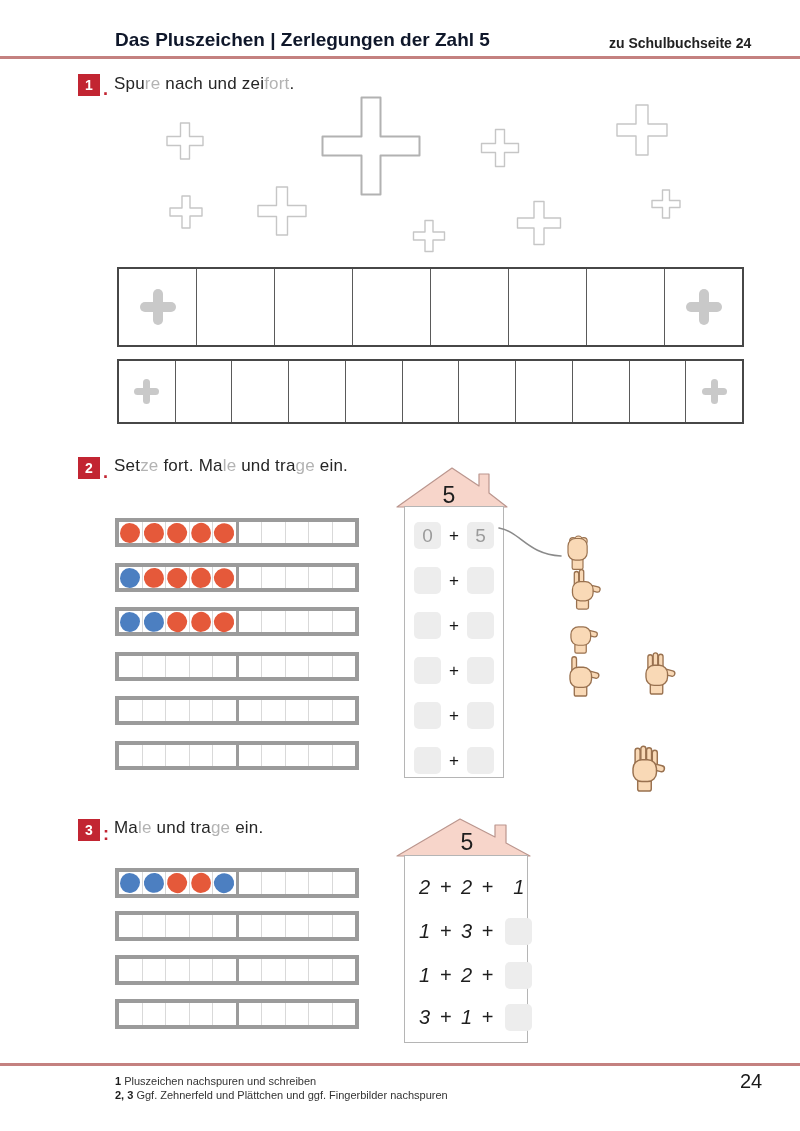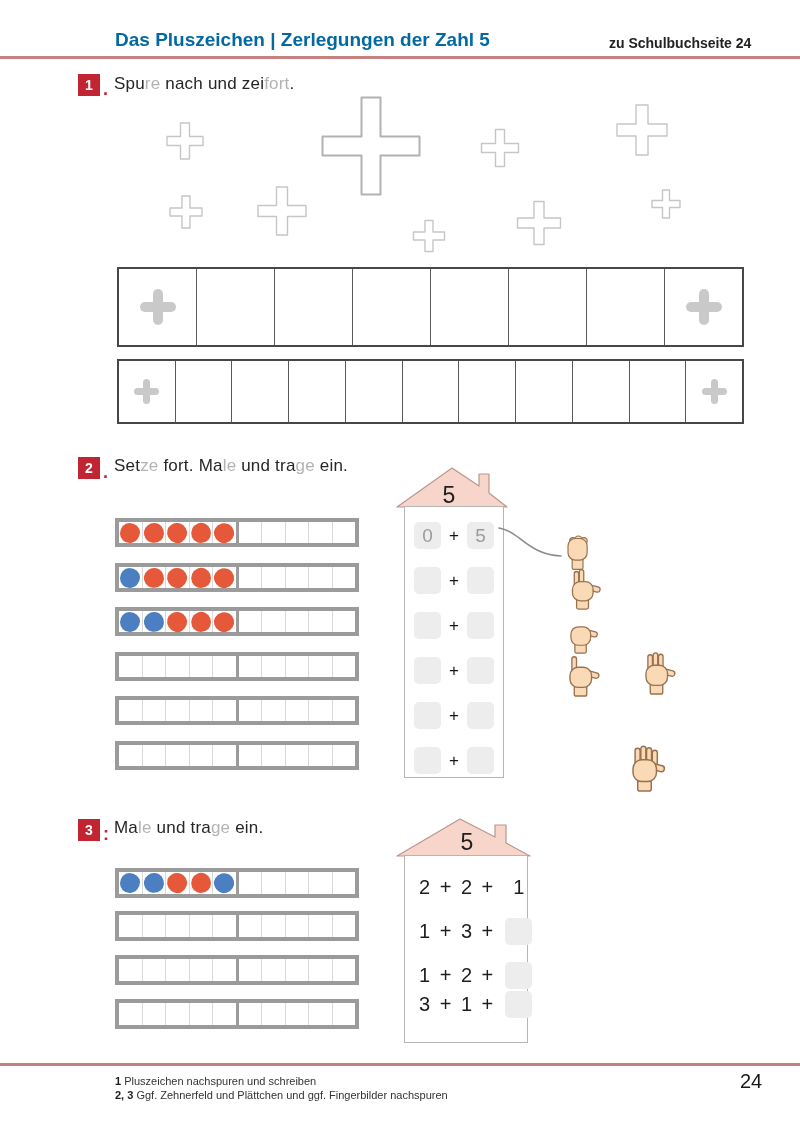--- a/index.html
+++ b/index.html
@@ -2,21 +2,21 @@
 <html><head>
 <meta charset="utf-8">
 <style>
   * { margin:0; padding:0; box-sizing:border-box; }
   html,body { background:#ffffff; }
   body { font-family:"Liberation Sans", sans-serif; }
   .page { position:relative; width:800px; height:1131px; background:#fff; overflow:hidden; }
   .abs { position:absolute; }
 
   
-  .hdr-title { left:115px; top:29px; font-size:19px; font-weight:bold; color:#0369a1; }
+  .hdr-title { left:115px; top:29px; font-size:19px; font-weight:bold; color:#0f172a; }
   .hdr-ref   { left:609px; top:35px; font-size:14px; color:#222;font-weight:bold; }
   .rule { left:0; width:800px; height:2.5px; background:#c48180; }
   .foot-note { left:115px; font-size:11px; color:#333; }
   .foot-note b { color:#1c1c1c; }
   .page-num { left:740px; top:1070px; font-size:20px; color:#1a1a1a; }
 
   
   .badge-wrap { display:flex; align-items:flex-end; gap:3px; }
   .badge { width:22px; height:22px; background:#c22532; color:#fff; font-weight:bold;
            font-size:14px; display:flex; align-items:center; justify-content:center; }
@@ -35,21 +35,21 @@
   .fcell.mid { border-right:3px solid #9b9b9b; }
   .fcell:last-child { border-right:none; }
   .dot { width:20px; height:20px; border-radius:47% 53% 52% 48% / 51% 46% 54% 49%; }
 
   
   .house-body { background:#fff; border:1.5px solid #b5b5b5; }
   .h2row { position:absolute; left:0; width:100%; display:flex; align-items:center; justify-content:center; gap:8px; }
   .slot { width:27px; height:27px; background:#ededed; border-radius:5px; display:flex;
           align-items:center; justify-content:center; font-size:19px; color:#9b9b9b; }
   .h2plus { font-size:17px; color:#151515; }
-  .h3row { position:absolute; left:14px; display:flex; align-items:center; gap:10px; height:27px; }
+  .h3row { position:absolute; left:14px; display:flex; align-items:center; gap:10px; height:27px;font-style:italic; }
   .h3eq { font-size:20px; color:#1e1e1e; letter-spacing:2px; white-space:pre; }
   .h3slot { width:27px; height:27px; border-radius:5px; display:flex; align-items:center;
             justify-content:center; font-size:20px; color:#1e1e1e; }
   .h3slot.empty { background:#ededed; }
 
   .hand-slot { position:absolute; }
 </style>
 </head>
 <body>
 
@@ -393,21 +393,21 @@
         <div class="h3slot">1</div>
       </div>
       <div class="h3row" style="top: 62px;">
         <div class="h3eq">1 + 3 +</div>
         <div class="h3slot empty"></div>
       </div>
       <div class="h3row" style="top: 106px;">
         <div class="h3eq">1 + 2 +</div>
         <div class="h3slot empty"></div>
       </div>
-      <div class="h3row" style="top: 135px;">
+      <div class="h3row" style="top: 148px;">
         <div class="h3eq">3 + 1 +</div>
         <div class="h3slot empty"></div>
       </div>
     </div>
 
   <div class="abs rule" style="top:1063px"></div>
   <div class="abs foot-note" style="top:1075px">
     <b>1</b>
     <span>Pluszeichen nachspuren und schreiben</span>
   </div>

